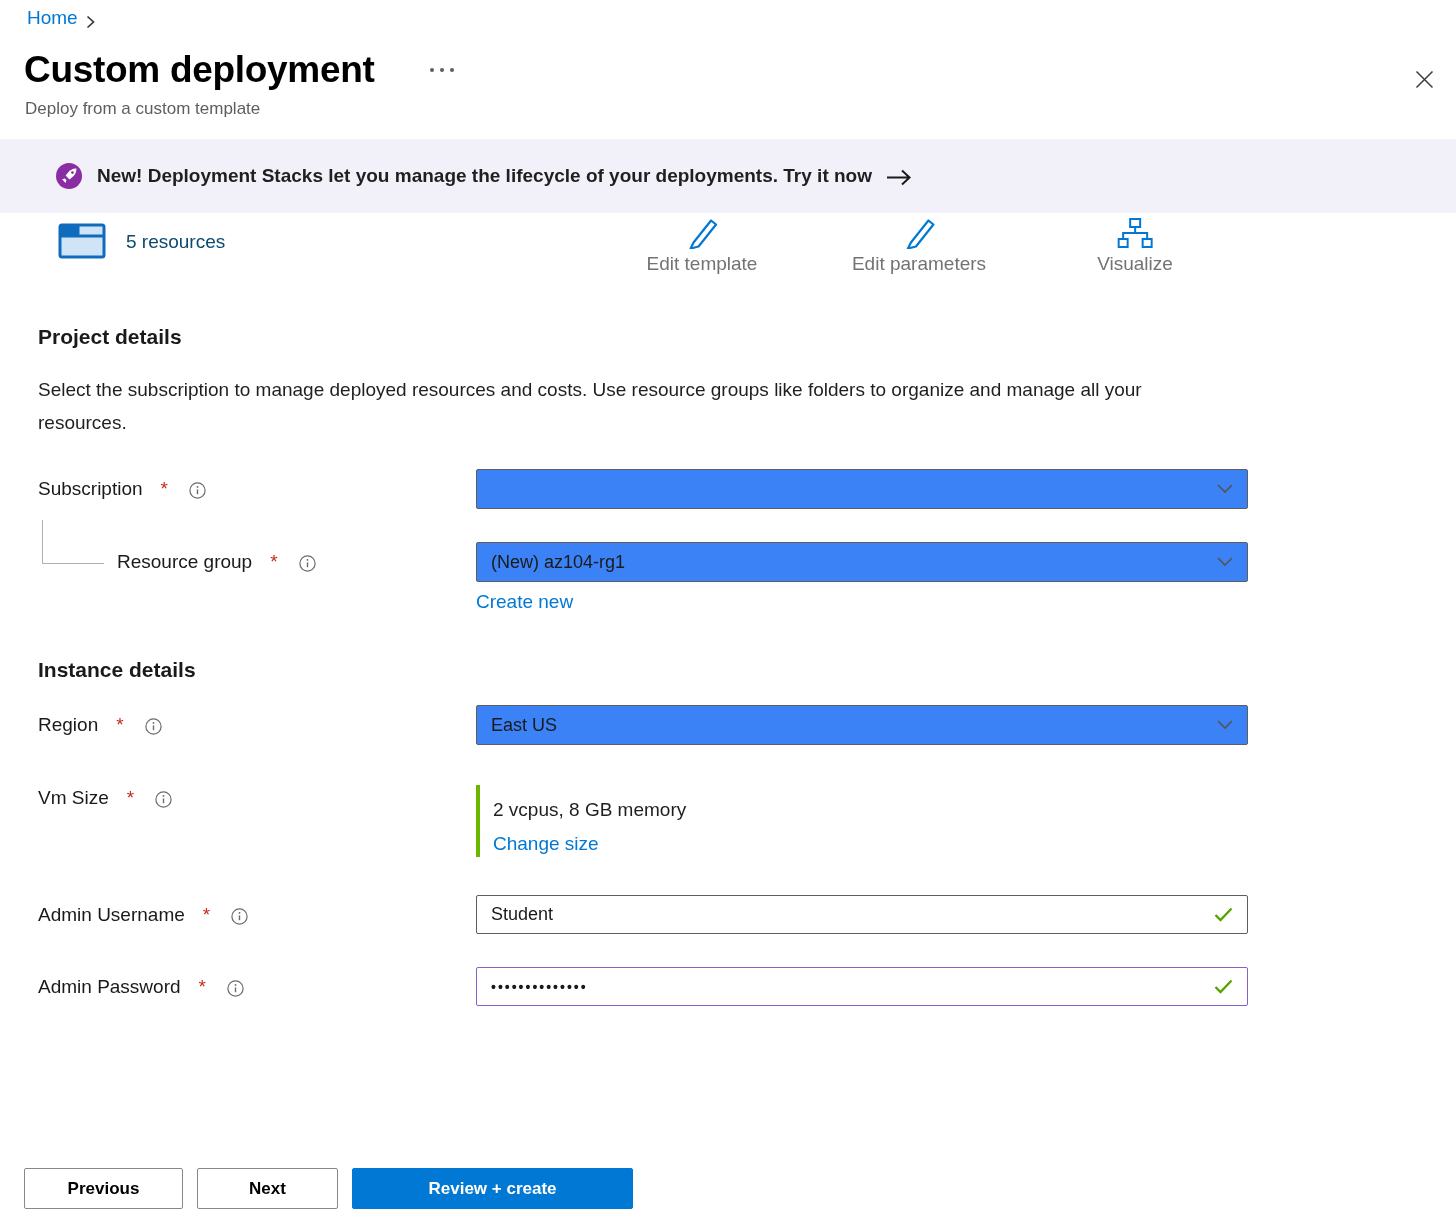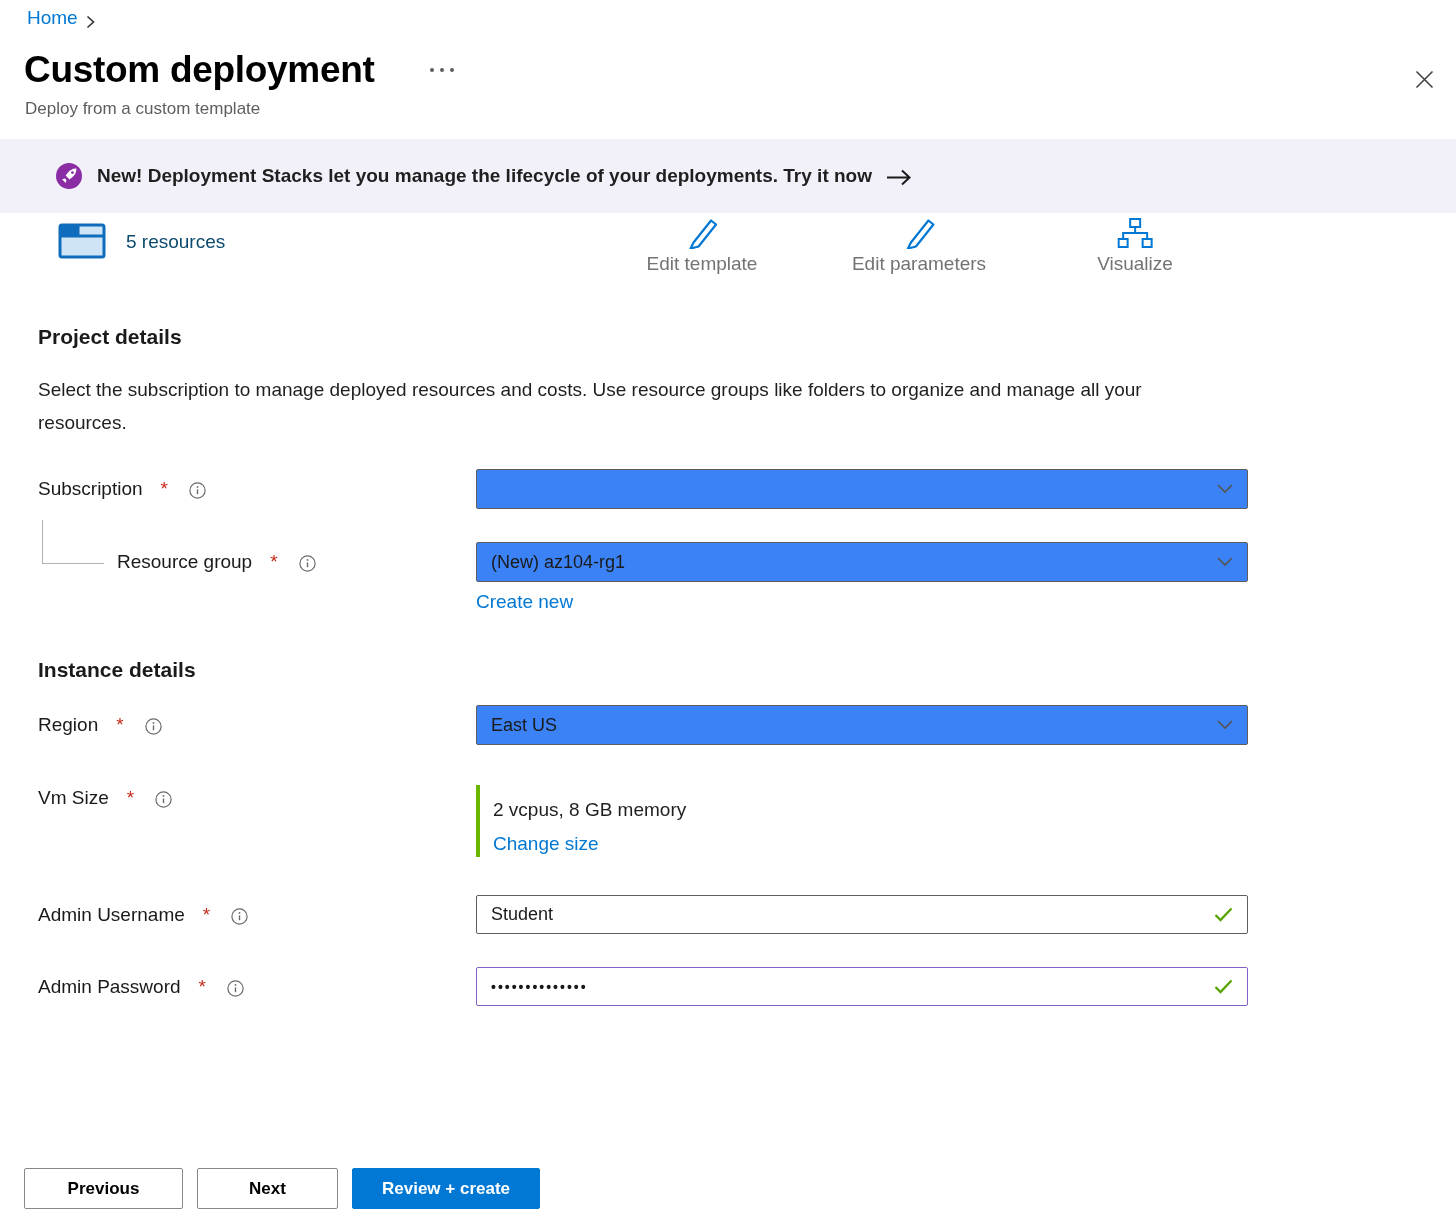--- a/index.html
+++ b/index.html
@@ -97,21 +97,21 @@
   .input-wrap.password input { font-size: 14px; font-weight: 700; letter-spacing: 2px; }
   .check { display: inline-flex; margin-left: 10px; }
   .row-password { margin-bottom: 0; }
 
   
   .footer { position: absolute; left: 24px; top: 1168px; display: flex; gap: 14px; }
   .btn { height: 41px; border-radius: 2px; font-family: inherit; font-size: 17px; cursor: pointer; }
   .btn-secondary { background: #fff; border: 1px solid #8a8886; color: #000000; font-weight: 600; }
   .btn-prev { width: 159px; }
   .btn-next { width: 141px; }
-  .btn-primary { width: 188px; background: #0078d4; border: 1px solid #0078d4; color: #fff; font-weight: 700; }
+  .btn-primary { width: 281px; background: #0078d4; border: 1px solid #0078d4; color: #fff; font-weight: 700; }
 </style>
 </head>
 <body>
 
 <div class="breadcrumb">
   <a>Home</a>
   <span class="crumb-chevron">
     <svg width="9" height="14" viewBox="0 0 9 14">
         <path d="M1.5 1.5l6 5.5-6 5.5" fill="none" stroke="#323130" stroke-width="1.6"></path>
       </svg>

